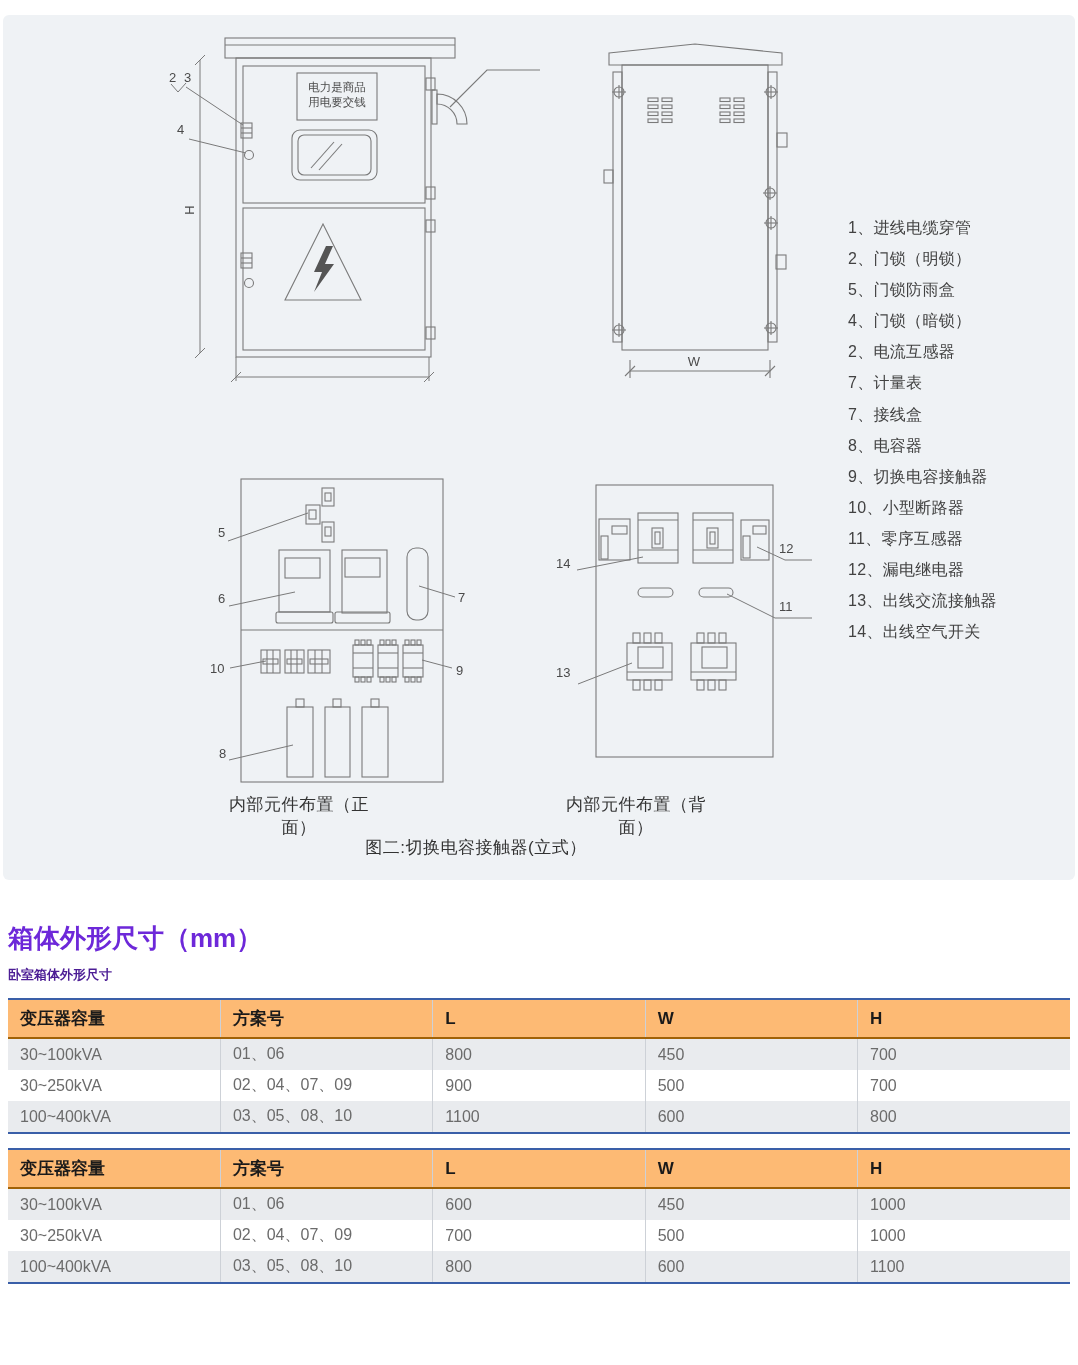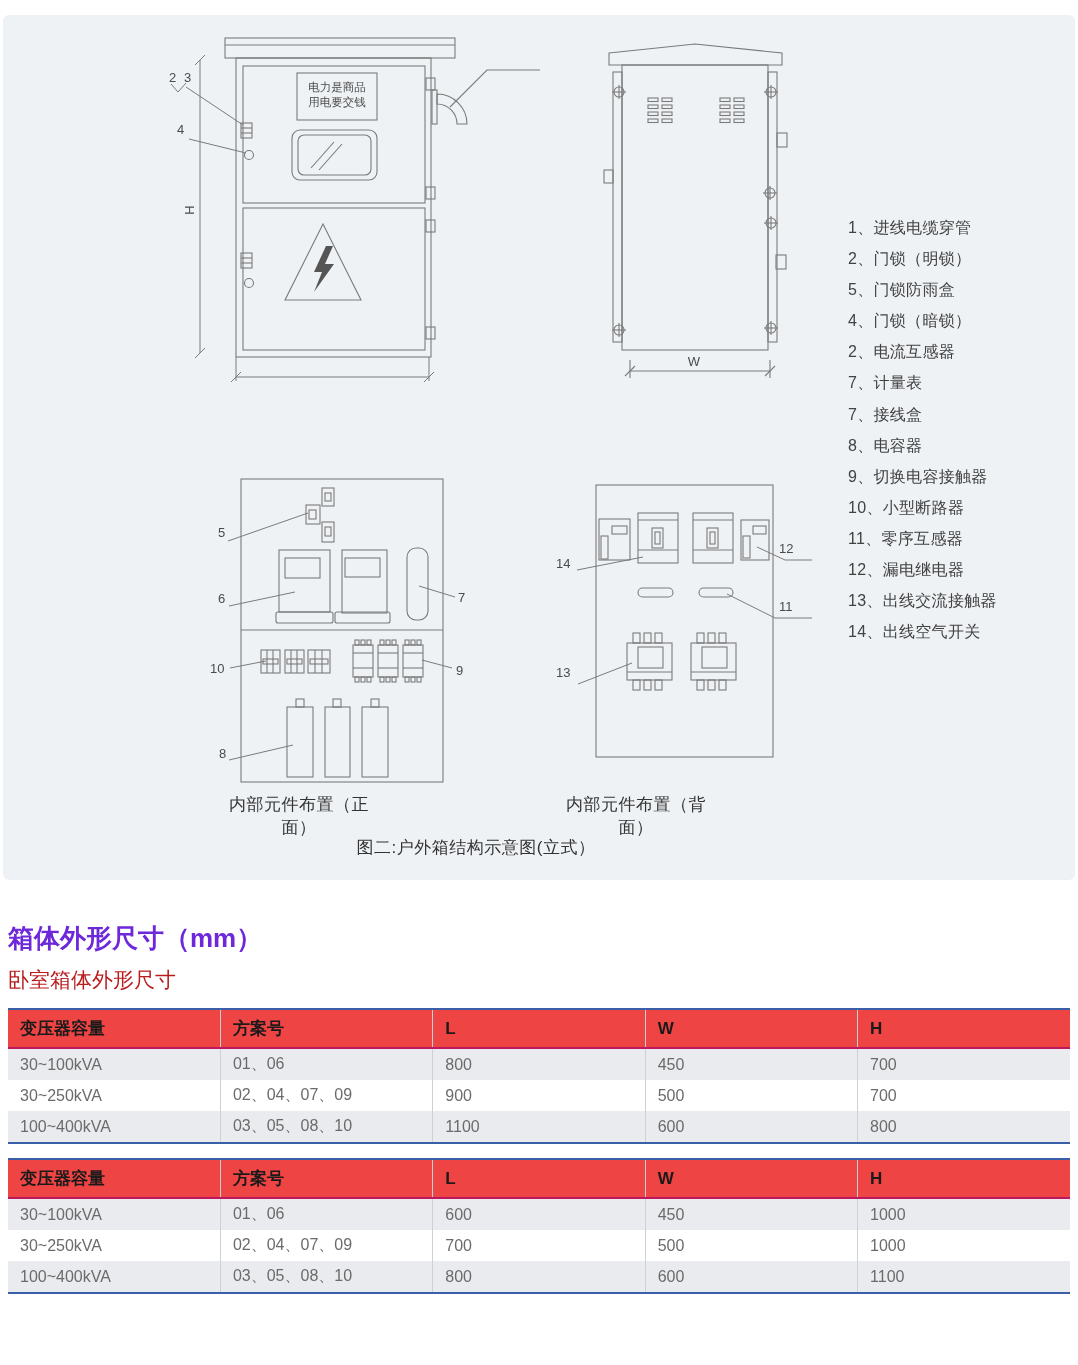--- a/index.html
+++ b/index.html
@@ -15,27 +15,27 @@
   }
   svg.diagram { position:absolute; left:0; top:0; width:1078px; height:880px; }
   svg.diagram text { fill:#4a4a4a; font-family:"Liberation Sans","DejaVu Sans",sans-serif; }
   .legend { position:absolute; left:848px; top:212px; font-size:16px; line-height:31.1px; color:#424242; letter-spacing:0.3px; }
   .caption { position:absolute; font-size:17px; color:#333; text-align:center; letter-spacing:0.5px; }
   .caption-front { left:214px; top:793px; width:170px; }
   .caption-back  { left:551px; top:793px; width:170px; }
   .caption-title { left:346px; top:836px; width:260px; }
   .dims-section { position:absolute; left:8px; right:8px; top:922px; }
   .dims-title { margin:0; font-size:26px; line-height:32px; font-weight:bold; color:#6d28d9; }
-  .table-subtitle { margin-top:12px; font-size:21px; color:#b91c1c; }
+  .table-subtitle { margin-top:12px; font-size:13px; color:#4c1d95;font-weight:bold; }
   .table-subtitle.second { margin-top:44px; }
   table.dims {
     width:100%; margin-top:14px; border-collapse:collapse; table-layout:fixed;
     border-top:2px solid #3a5fa8; border-bottom:2px solid #3a5fa8;
   }
-  table.dims thead tr { border-bottom:2px solid #be185d; background:#ef4444; }
+  table.dims thead tr { border-bottom:2px solid #a16207; background:#fdba74; }
   table.dims th {
     text-align:left; font-size:17px; font-weight:bold; color:#1a1a1a;
     padding:7px 0 7px 12px; height:20px;
   }
   table.dims td { font-size:16px; color:#6b6b6b; padding:5px 0 5px 12px; height:19px; }
   table.dims th + th, table.dims td + td { border-left:1px solid #cdd1d7; }
   table.dims tbody tr:nth-child(odd) { background:#e9ebee; }
   table.dims tbody tr:nth-child(even) { background:#ffffff; }
 </style>
 </head>
@@ -321,21 +321,21 @@
     <div class="legend-item">9、切换电容接触器</div>
     <div class="legend-item">10、小型断路器</div>
     <div class="legend-item">11、零序互感器</div>
     <div class="legend-item">12、漏电继电器</div>
     <div class="legend-item">13、出线交流接触器</div>
     <div class="legend-item">14、出线空气开关</div>
   </div>
 
   <div class="caption caption-front">内部元件布置（正面）</div>
   <div class="caption caption-back">内部元件布置（背面）</div>
-  <div class="caption caption-title">图二:户外箱结构示意图(立式）</div>
+  <div class="caption caption-title">图二:切换电容接触器(立式）</div>
 
   <div class="dims-section">
     <h1 class="dims-title">箱体外形尺寸（mm）</h1>
 
     <div class="table-subtitle">卧室箱体外形尺寸</div>
     <table class="dims">
       <thead>
         <tr>
           <th>变压器容量</th>
           <th>方案号</th>

